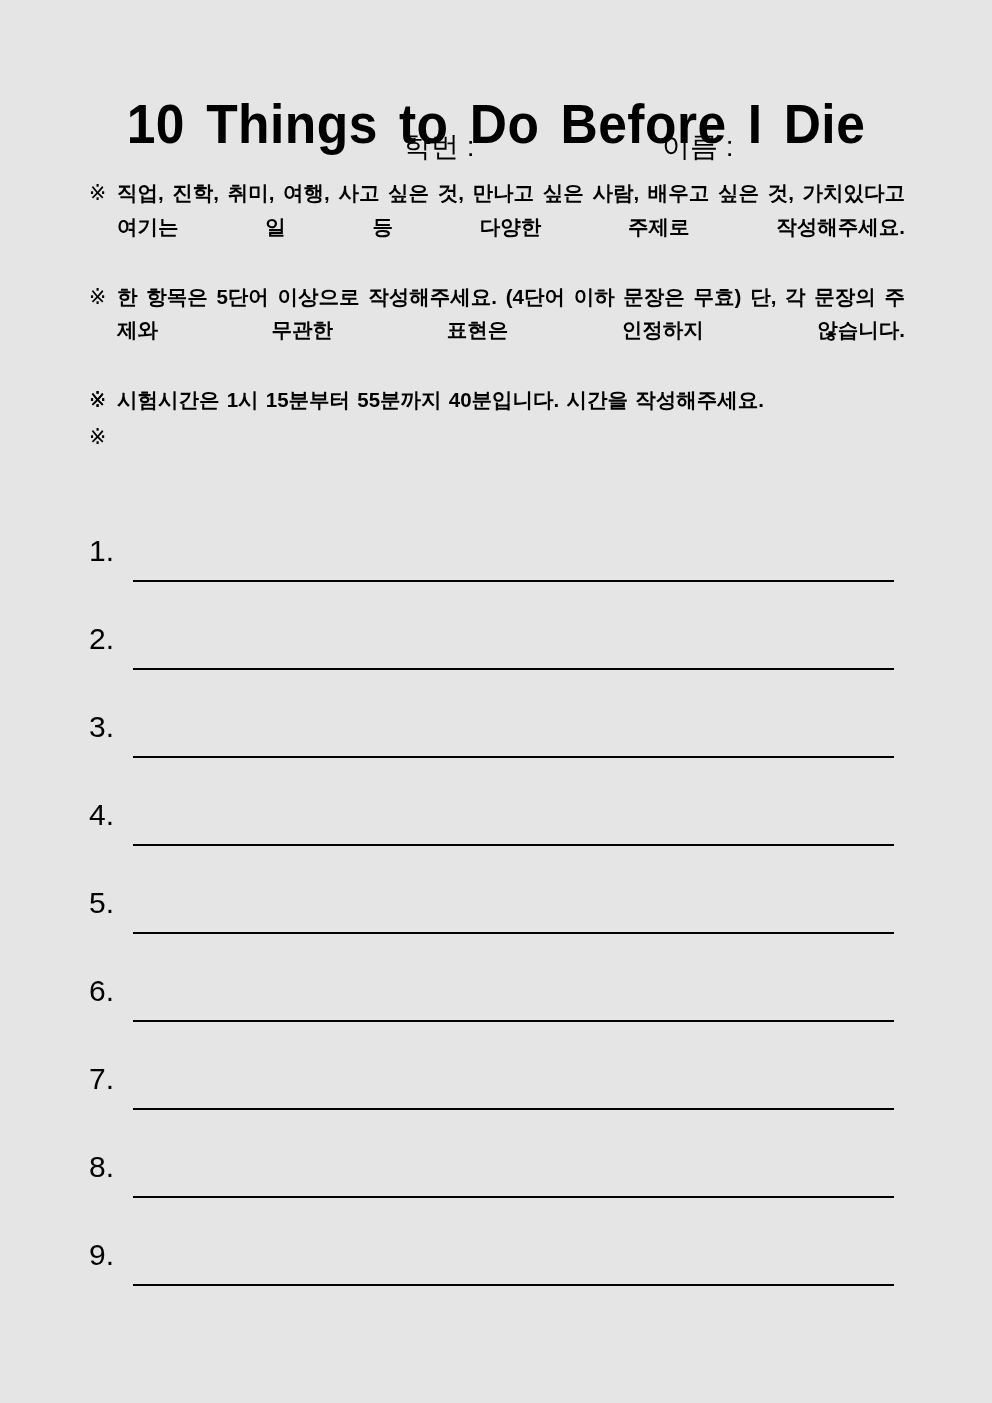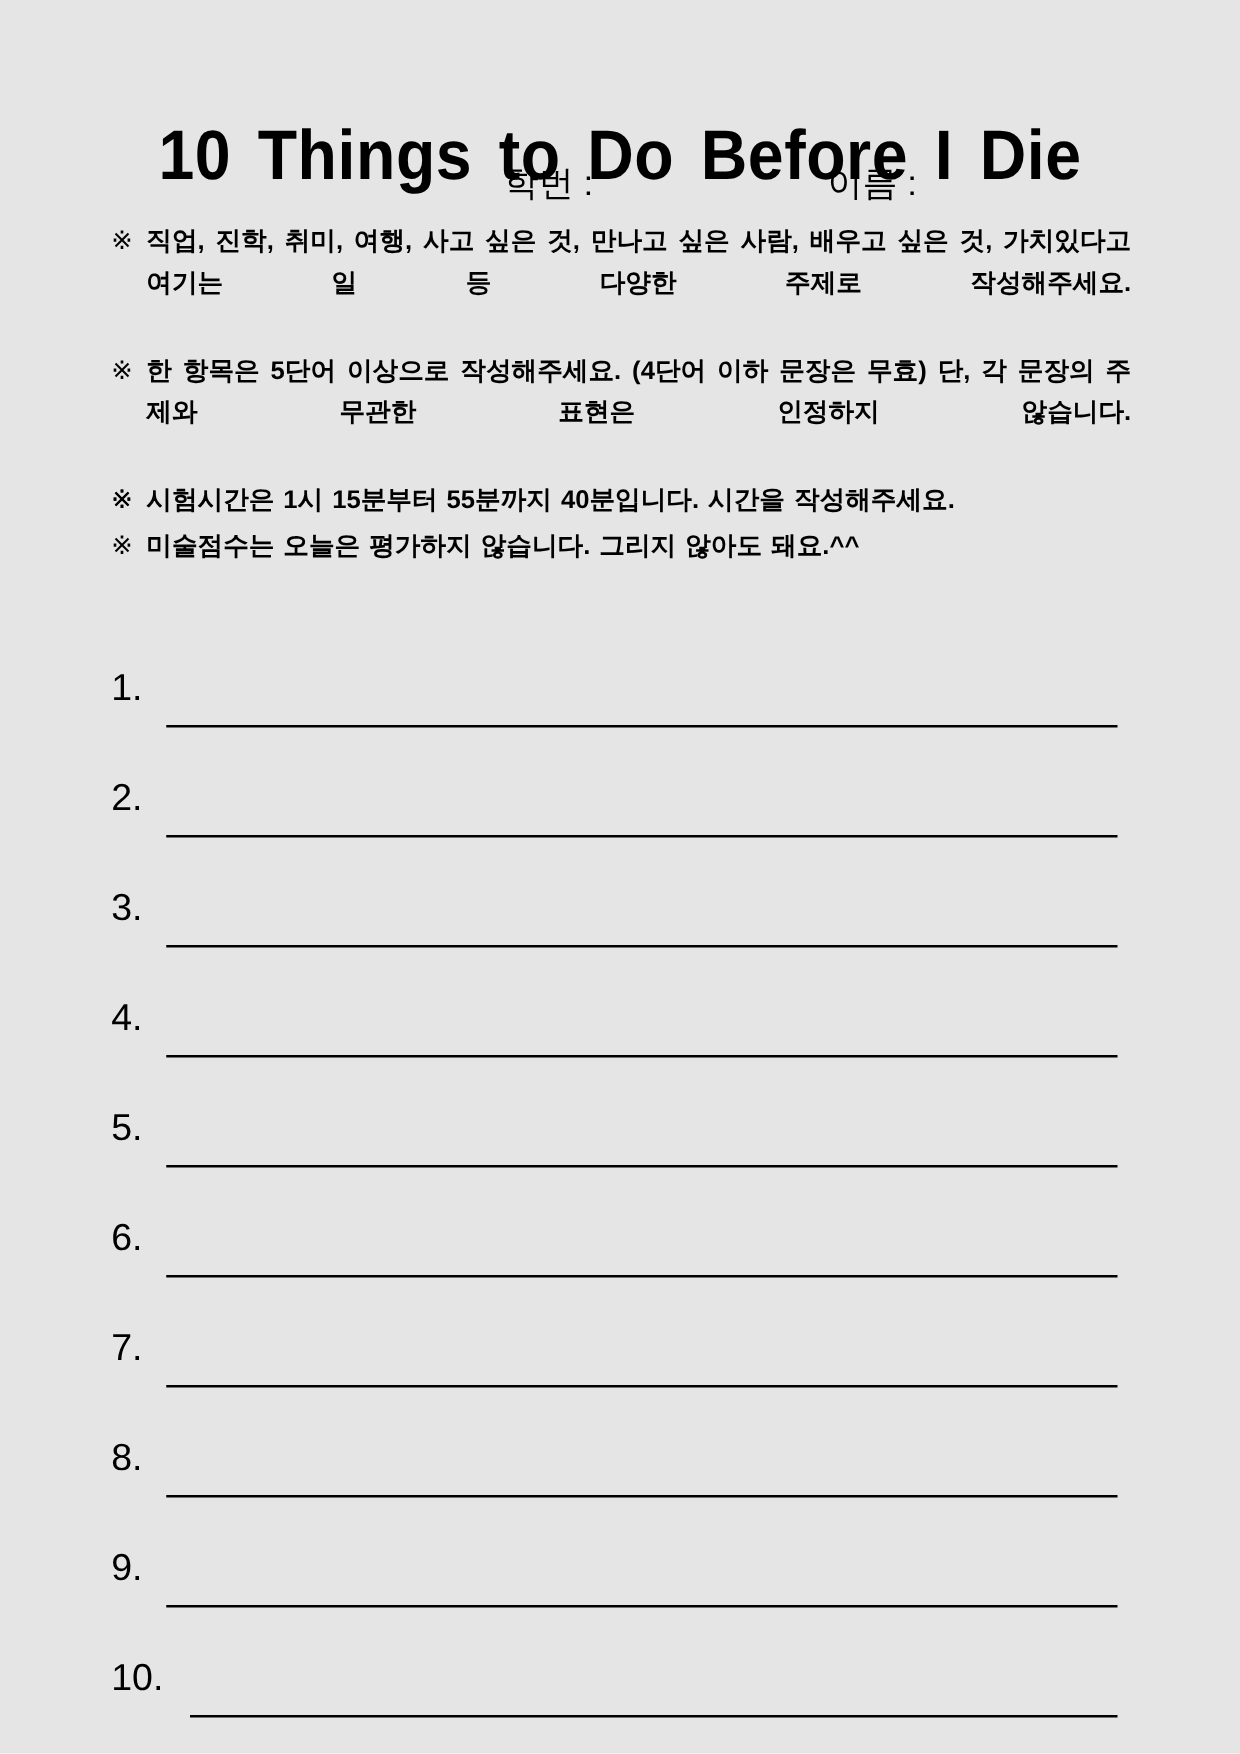--- a/index.html
+++ b/index.html
@@ -154,21 +154,21 @@
     <p class="note">
       <span class="mark">※</span><span class="body">한 항목은 5단어 이상으로 작성해주세요. (4단어 이하 문장은 무효) 단, 각 문장의 주제와 무관한 표현은 인정하지 않습니다.</span>
     </p>
     <p class="note">
       <span class="mark">※</span>
     </p>
     <p class="note no-justify">
       <span class="mark">※</span><span class="body">시험시간은 1시 15분부터 55분까지 40분입니다. 시간을 작성해주세요.</span>
     </p>
     <p class="note no-justify">
-      <span class="mark">※</span><span class="body">미술점수는 오늘은 평가하지 않습니다. 그리지 않아도 돼요.^^</span>
+      <span class="mark">※</span>
     </p>
   </div>
 
   <div class="answer-list">
 
     <div class="answer-row">
       <span class="num">1.</span>
       <span class="rule"></span>
     </div>
 
@@ -205,20 +205,16 @@
     <div class="answer-row">
       <span class="num">8.</span>
       <span class="rule"></span>
     </div>
 
     <div class="answer-row">
       <span class="num">9.</span>
       <span class="rule"></span>
     </div>
 
-    <div class="answer-row wide">
-      <span class="num">10.</span>
-      <span class="rule"></span>
-    </div>
 
   </div>
 
 </div>
 
 </body></html>

